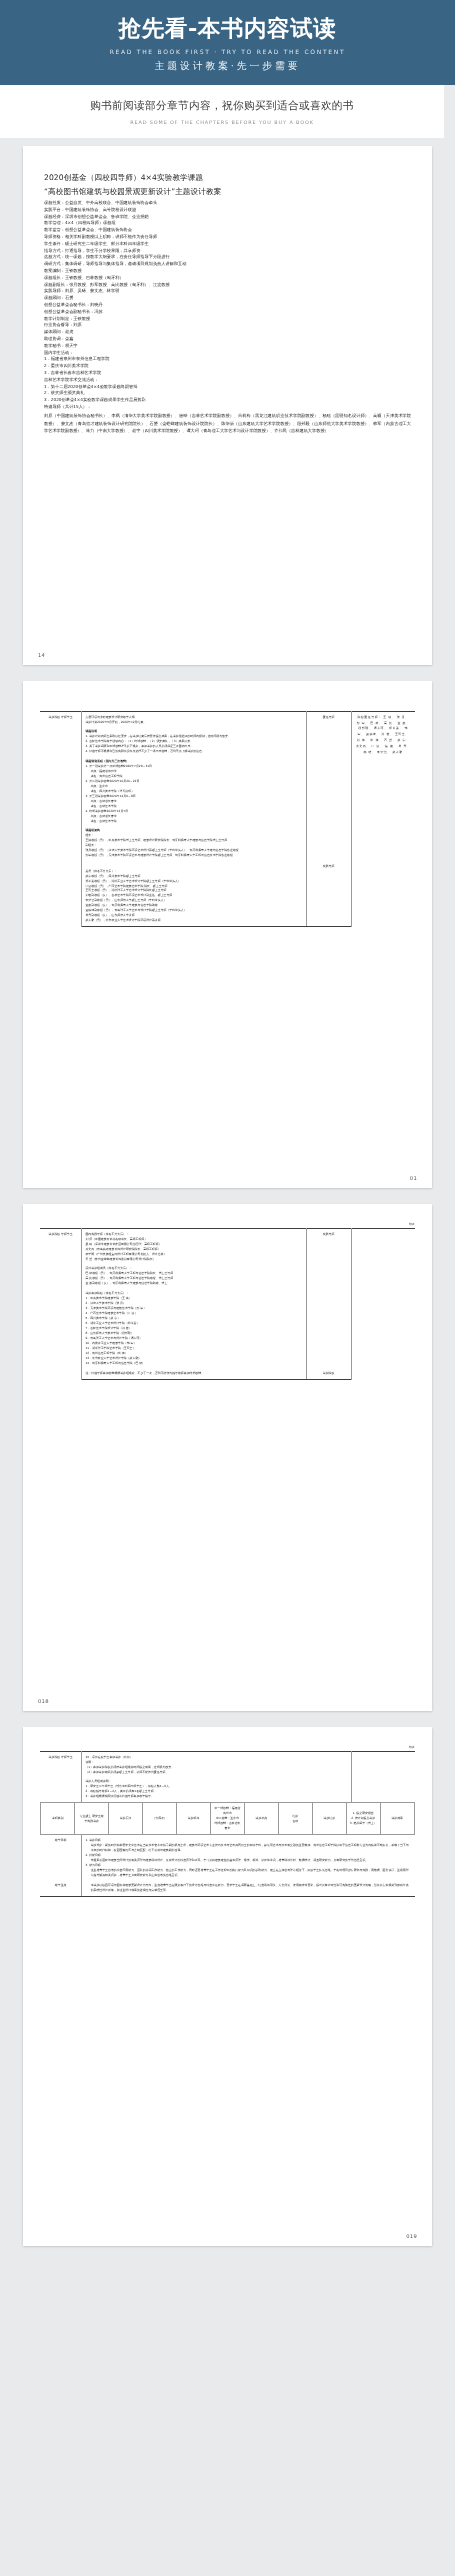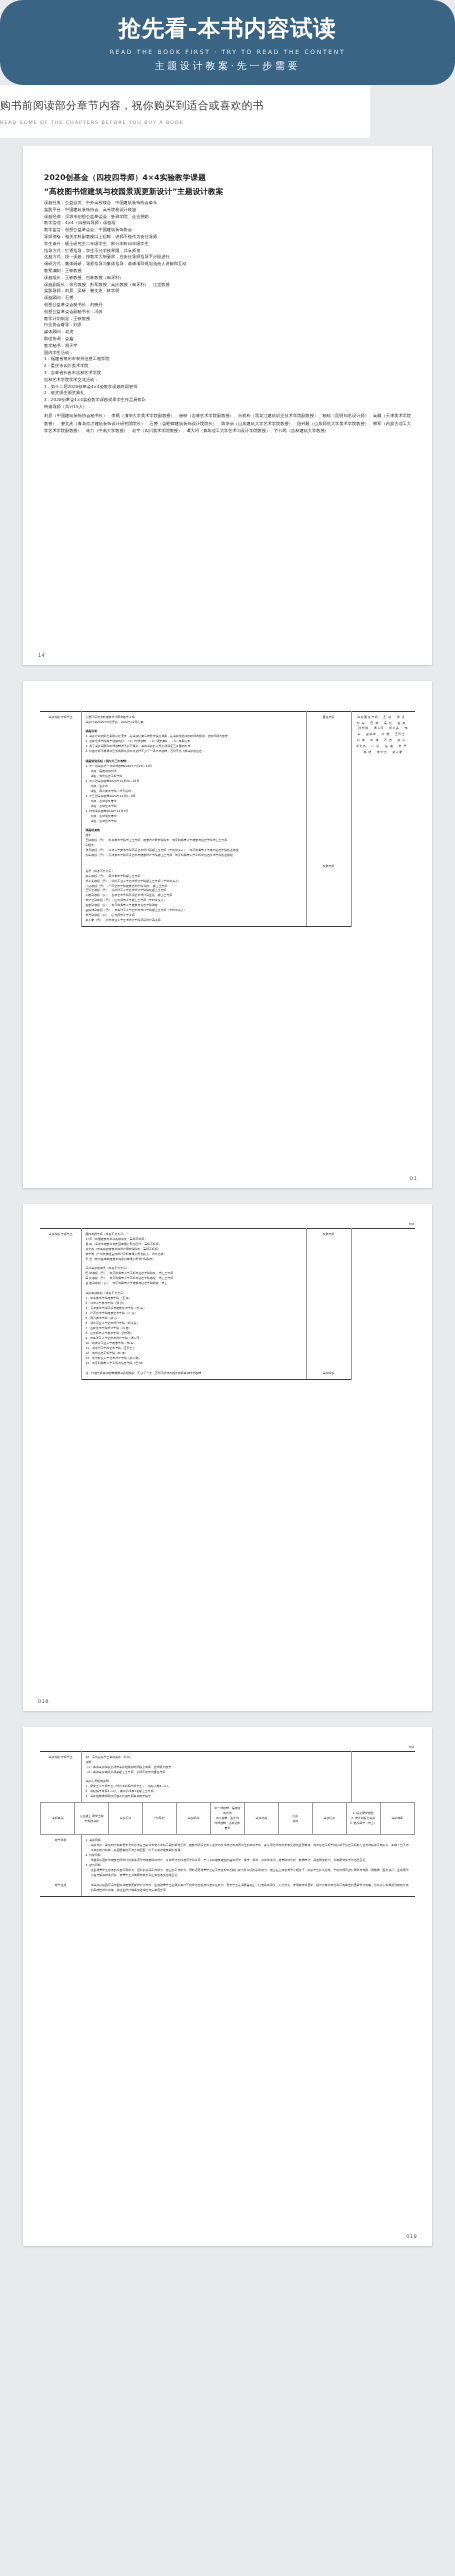--- a/index.html
+++ b/index.html
@@ -9,21 +9,20 @@
     font-family: "DejaVu Sans", "Liberation Sans", sans-serif;
     -webkit-font-smoothing: antialiased;
   }
 
   
   .banner {
     background: #3a6483;
     width: 455px;
     padding: 15px 0 11.5px 0;
     text-align: center;
-    border-radius: 23px;
   }
   .banner-title {
     color: #ffffff;
     font-family: "DejaVu Serif", "Liberation Serif", serif;
     font-size: 22.5px;
     font-weight: 700;
     letter-spacing: 0.6px;
     line-height: 1.22;
   }
   .banner-sub-en {
@@ -38,23 +37,23 @@
     font-family: "DejaVu Serif", "Liberation Serif", serif;
     font-size: 9.8px;
     letter-spacing: 2.9px;
     margin-top: 5.8px;
     font-weight: 400;
   }
 
   
   .subhead {
     background: #ffffff;
-    width: 370px;
+    width: 444px;
     padding: 14px 0 12.7px 0;
-    text-align: left;
+    text-align: center;
   }
   .subhead-cn {
     color: #3b3b3b;
     font-size: 10.7px;
     letter-spacing: 0.3px;
     font-weight: 400;
   }
   .subhead-en {
     color: #8e8e8e;
     font-size: 4.9px;
@@ -82,21 +81,21 @@
   }
   .pagenum.left  { left: 15px; }
   .pagenum.right { right: 15px; }
 
   
   .p1 { min-height: 519px; padding: 25px 21px 17.3px 21px; }
   .p1-title {
     font-size: 7.6px;
     color: #1d1d1d;
     line-height: 1.85;
-    font-weight: 700;
+    font-weight: 400;
     margin-bottom: 1px;
     letter-spacing: 0.1px;
   }
   .p1-body { font-size: 4.2px; color: #1d1d1d; line-height: 1.62; }
   .p1-body .ln { white-space: pre-wrap; }
   .p1-para {
     font-size: 4.2px;
     color: #1d1d1d;
     line-height: 1.74;
     text-align: justify;

